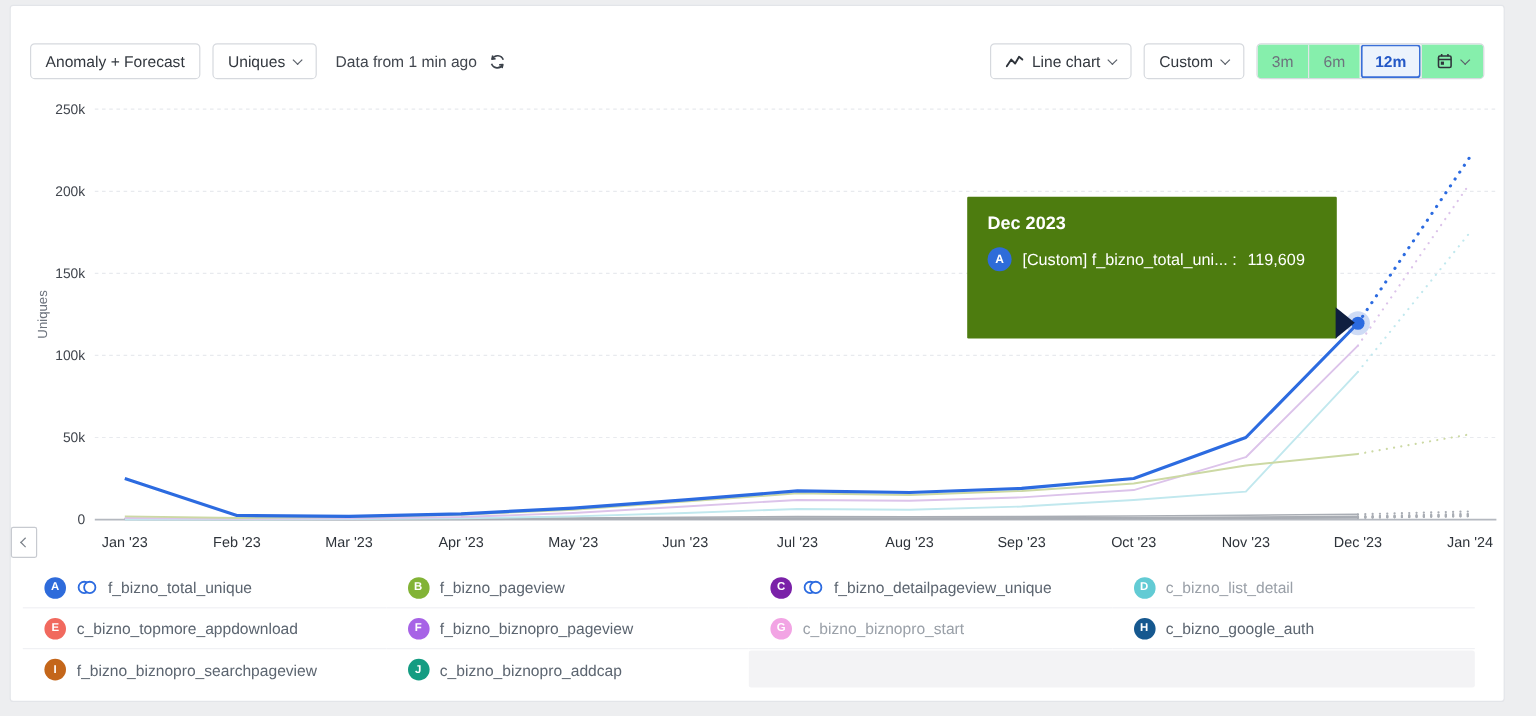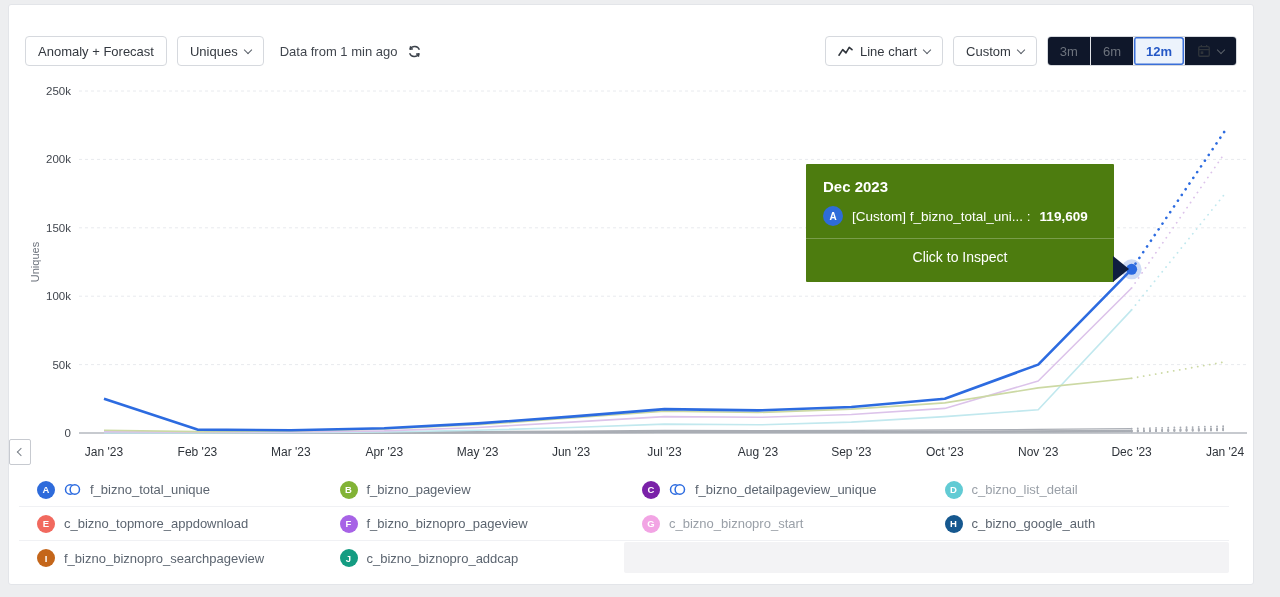--- a/index.html
+++ b/index.html
@@ -16,21 +16,21 @@
   .tb-group { display:flex; align-items:center; gap:10px; }
   .btn { display:flex; align-items:center; gap:7px; height:30px; padding:0 12px;
          background:#fff; border:1px solid #d6d9de; border-radius:4px;
          font-size:13px; color:#33383f; cursor:pointer; white-space:nowrap; }
   .freshness { font-size:13px; color:#41464e; margin-left:6px; }
   .icon-btn { border:none; background:none; cursor:pointer; display:flex; align-items:center; }
   .chev { width:6px; height:6px; border-right:1.6px solid #5a6069; border-bottom:1.6px solid #5a6069;
           transform:rotate(45deg); margin-top:-3px; display:inline-block; }
   .seg-group { display:flex; align-items:stretch; height:30px; border:1px solid #d6d9de; border-radius:4px; overflow:hidden; }
   .seg { display:flex; align-items:center; padding:0 12px; font-size:13px; color:#6d737d;
-         background:#0f172a; cursor:pointer; border-left:1px solid #e2e4e8; }
+         background:#86efac; cursor:pointer; border-left:1px solid #e2e4e8; }
   .seg:first-child { border-left:none; }
   .seg.selected { color:#2458c6; background:#ecf3fc; box-shadow:inset 0 0 0 1.5px #3a6fd8; border-radius:3px; font-weight:bold;text-align:center; }
   .seg.cal { gap:7px; }
 
   
   #chart-svg { position:absolute; top:0; left:0; z-index:1; }
   .grid  { stroke:#e8eaee; stroke-width:1; stroke-dasharray:3 3; }
   .axis  { stroke:#b4b8bf; stroke-width:1.4; }
   .ylab  { font:11.5px "Liberation Sans", sans-serif; fill:#41464e; text-anchor:end; }
   .yaxis-title { font:11px "Liberation Sans", sans-serif; fill:#6d737d; text-anchor:middle; }
@@ -45,21 +45,21 @@
   
   .tooltip { position:absolute; left:797px; top:159px; width:308px; height:118px;
              background:#4d7c0f; color:#fff; z-index:4; border-radius:1px; }
   .tooltip:after { content:""; position:absolute; right:-15px; bottom:0;
                    border-top:13px solid transparent; border-bottom:13px solid transparent;
                    border-left:16px solid #0f1e40; }
   .tt-title { padding:14px 17px 0; font-size:15px; font-weight:bold; }
   .tt-row { display:flex; align-items:center; gap:9px; padding:11px 17px 12px; font-size:13.5px; }
   .tt-badge { width:20px; height:20px; border-radius:50%; background:#2e6cd9; color:#fff;
               font-size:10px; font-weight:bold; display:flex; align-items:center; justify-content:center; flex:none; }
-  .tt-value { font-weight:bold; }
+  .tt-value { font-weight:normal; }
   .tt-footer { border-top:1px solid rgba(255,255,255,0.25); text-align:center;
                line-height:36px; font-size:14px; cursor:pointer; }
 
   
   .legend { position:absolute; left:0; top:468px; width:1246px; padding:0 26px 0 10px;
             display:grid; grid-template-columns:repeat(4,1fr); z-index:2; }
   .lg-cell { display:flex; align-items:center; gap:9px; height:34px; padding-left:18px;
              font-size:13px; color:#5c6570; cursor:pointer; }
   .lg-cell.bordered { border-bottom:1px solid #f0f1f4; }
   .lg-cell.muted { color:#9aa0a8; }
@@ -182,21 +182,20 @@
     <span class="chev-left"></span>
   </button>
 
   <div class="tooltip">
     <div class="tt-title">Dec 2023</div>
     <div class="tt-row">
       <span class="tt-badge">A</span>
       <span>[Custom] f_bizno_total_uni... :</span>
       <span class="tt-value">119,609</span>
     </div>
-    <div class="tt-footer">Click to Inspect</div>
   </div>
 
   <div class="legend" id="legend-grid">
       <div class="lg-cell bordered">
         <span class="lg-badge" style="background:#2e6bdb">A</span>
         <svg width="17" height="15" viewBox="0 0 17 15">
           <circle cx="6.2" cy="7.5" r="4.7" fill="none" stroke="#2c6be0" stroke-width="1.5"></circle>
           <circle cx="10.8" cy="7.5" r="4.7" fill="#fff" stroke="#2c6be0" stroke-width="1.5"></circle>
         </svg>
         <span>f_bizno_total_unique</span>

